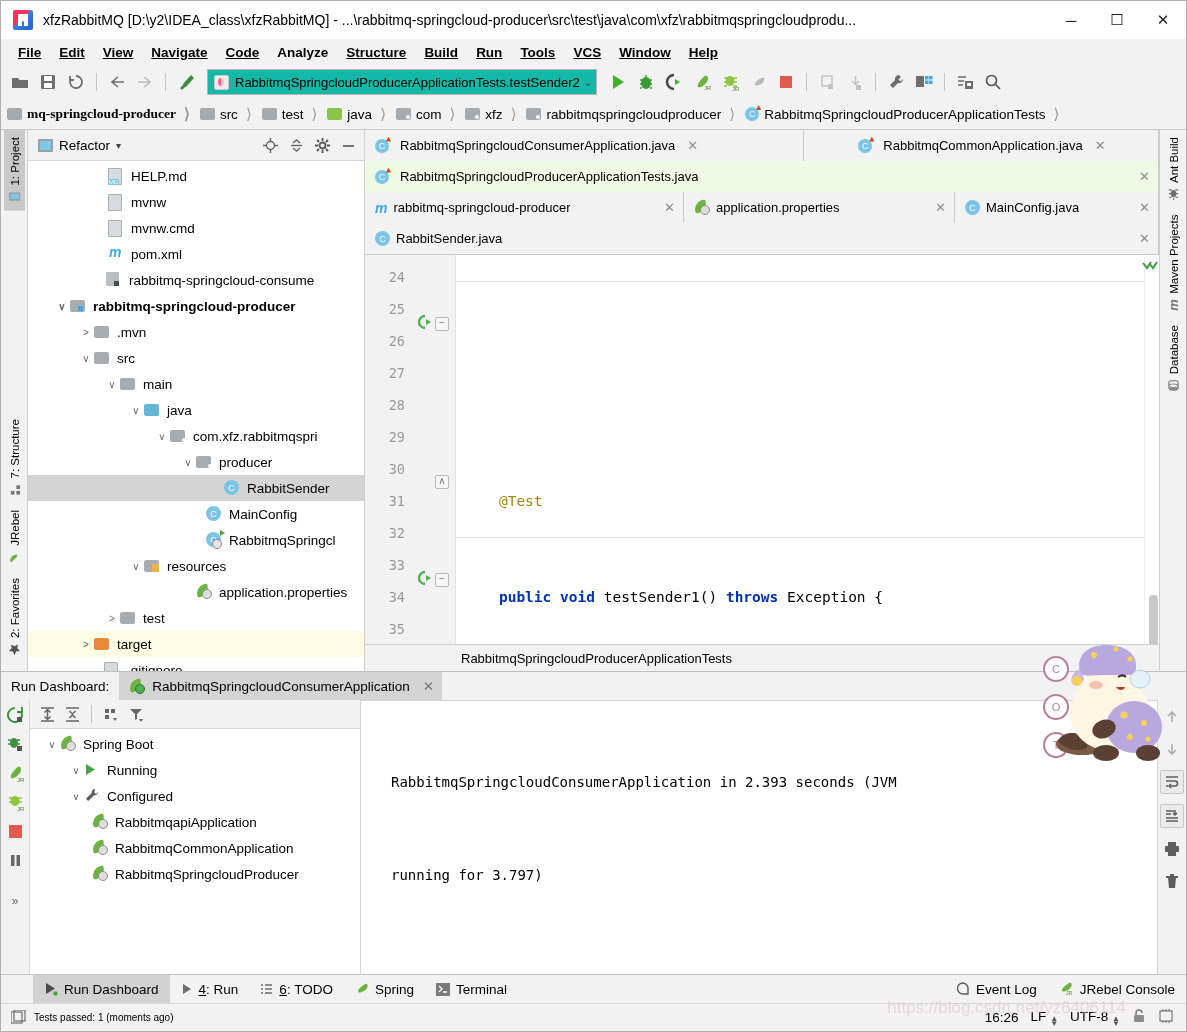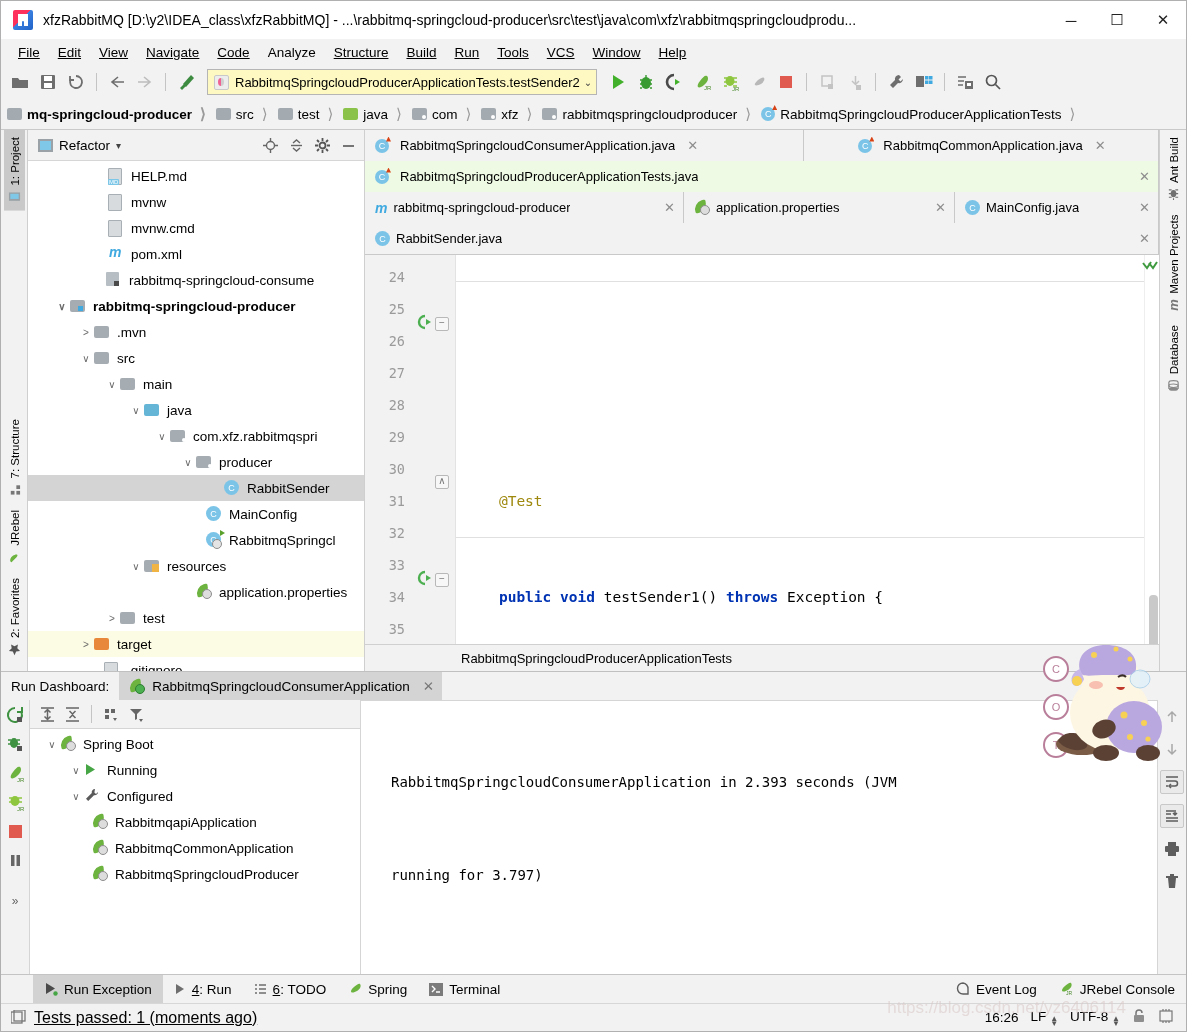--- a/index.html
+++ b/index.html
@@ -16,43 +16,43 @@
   .titlebar{height:38px;display:flex;align-items:center;background:#ffffff;flex:0 0 auto;}
   .tb-icon{width:20px;height:20px;margin:0 10px 0 12px;flex:0 0 auto;position:relative;border-radius:2px;
            background:linear-gradient(135deg,#fe315d 0%,#fe315d 45%,#3b7fe0 45%,#1f63c8 100%);}
   .tb-icon::after{content:"";position:absolute;left:5px;top:4px;width:10px;height:12px;background:#fff;
                   clip-path:polygon(0 0,100% 0,100% 100%,60% 100%,60% 60%,40% 60%,40% 100%,0 100%);}
   .tb-title{font-size:14px;white-space:nowrap;overflow:hidden;flex:1 1 auto;}
   .tb-ctrls{display:flex;flex:0 0 auto;}
   .tb-btn{width:46px;height:38px;display:flex;align-items:center;justify-content:center;font-size:15px;color:#222;}
 
   
-  .menubar{height:26px;display:flex;align-items:center;background:#f2f2f2;padding-left:8px;flex:0 0 auto;}
+  .menubar{height:26px;display:flex;align-items:center;background:#f2f2f2;padding-left:8px;flex:0 0 auto;font-weight:bold;}
   .menu-item{padding:3px 9px;font-size:13.5px;white-space:nowrap;}
   .menu-item u{text-decoration:underline;}
 
   
   .toolbar{height:34px;display:flex;align-items:center;background:#f2f2f2;padding:0 6px;flex:0 0 auto;gap:2px;}
   .tbi{width:26px;height:26px;display:flex;align-items:center;justify-content:center;color:#5a5a5a;}
   .tbi svg{display:block;}
   .tbsep{width:1px;height:18px;background:#c4c4c4;margin:0 5px;}
-  .runcombo{display:flex;align-items:center;height:24px;border:1px solid #b5b5b5;background:#fef9c3;
+  .runcombo{display:flex;align-items:center;height:24px;border:1px solid #b5b5b5;background:#14b8a6;
             padding:0 4px 0 6px;margin:16px 6px;min-width:270px;}
   .runcombo .rc-ic{width:13px;height:13px;border-radius:2px;background:#ededed;border:1px solid #c9c9c9;
                    margin-right:6px;position:relative;flex:0 0 auto;}
   .runcombo .rc-ic::after{content:"";position:absolute;left:3px;top:2px;width:6px;height:8px;border-radius:50%;
                           background:linear-gradient(90deg,#f06292 50%,#cfcfcf 50%);}
   .runcombo .rc-t{font-size:13px;flex:1 1 auto;white-space:nowrap;overflow:hidden;}
   .runcombo .rc-a{font-size:10px;color:#444;margin-left:4px;}
 
   
   .crumbs{height:30px;display:flex;align-items:center;background:#f2f2f2;border-bottom:1px solid #c9c9c9;
           flex:0 0 auto;overflow:hidden;}
   .crumb{display:flex;align-items:center;height:30px;padding:0 4px 0 6px;white-space:nowrap;font-size:13.5px;}
-  .crumb.bold{font-weight:bold;}
+  .crumb.bold{font-weight:bold;font-family:Liberation Serif, serif;}
   .crumb .sep{margin-left:8px;color:#9a9a9a;font-size:15px;}
   .cb-ic{width:15px;height:12px;margin-right:5px;border-radius:2px 2px 2px 2px;flex:0 0 auto;}
   .cb-folder{background:#a3aab0;}
   .cb-folder.green{background:#8bc34a;}
   .cb-pkg{background:#a3aab0;position:relative;}
   .cb-pkg::after{content:"";position:absolute;right:1px;bottom:1px;width:4px;height:4px;background:#fff;border-radius:50%;}
   .cb-cls{width:14px;height:14px;border-radius:50%;background:#7bc4e8;color:#fff;font-size:9px;
           display:flex;align-items:center;justify-content:center;margin-right:5px;flex:0 0 auto;position:relative;}
   .cb-cls::after{content:"";position:absolute;right:-2px;top:-2px;width:5px;height:5px;background:#d84315;
                  clip-path:polygon(50% 0,100% 100%,0 100%);}
@@ -167,21 +167,21 @@
 
   
   .toolwin{height:28px;display:flex;align-items:center;background:#f2f2f2;border-top:1px solid #c4c4c4;flex:0 0 auto;}
   .twpad{width:32px;flex:0 0 auto;}
   .twi{display:flex;align-items:center;gap:6px;height:28px;padding:0 11px;font-size:13.5px;}
   .twi.active{background:#d2d2d2;}
   .twi u{text-decoration:underline;}
   .twspacer{flex:1 1 auto;}
   .statusbar{height:27px;display:flex;align-items:center;background:#f2f2f2;border-top:1px solid #d7d7d7;
              flex:0 0 auto;padding-left:10px;gap:8px;position:relative;}
-  .sb-txt{font-size:16px;text-decoration:underline;}
+  .sb-txt{font-size:10px;}
   .sb-right{margin-left:auto;display:flex;align-items:center;gap:12px;padding-right:12px;font-size:13.5px;}
   .spin{display:inline-flex;flex-direction:column;line-height:5px;font-size:8px;color:#555;}
   .watermark{position:absolute;right:60px;top:-6px;font-size:17px;color:#d9c7c7;opacity:.55;
              font-family:"Liberation Sans",sans-serif;pointer-events:none;}
 
   
   .mascot{position:absolute;right:12px;top:640px;width:130px;height:140px;pointer-events:none;}
   .badges{position:absolute;right:117px;top:655px;display:flex;flex-direction:column;gap:12px;}
   .badge{width:22px;height:22px;border-radius:50%;border:2px solid #b97f9a;color:#b97f9a;font-size:11px;
          display:flex;align-items:center;justify-content:center;background:#fff;}
@@ -935,21 +935,21 @@
     </div>
   </div>
 
   <div class="toolwin">
     <div class="twpad"></div>
     <div class="twi active">
       <svg width="14" height="14" viewBox="0 0 14 14">
           <path d="M2 1l9 5.5L2 12z" fill="#4a4a4a"></path>
           <circle cx="11.5" cy="11.5" r="2.2" fill="#46a544"></circle>
         </svg>
-      <span>Run Exception</span>
+      <span>Run Dashboard</span>
     </div>
     <div class="twi">
       <svg width="12" height="12" viewBox="0 0 12 12">
           <path d="M2 1l8 5-8 5z" fill="#6e6e6e"></path>
         </svg>
       <span><u>4</u><span>: Run</span></span>
     </div>
     <div class="twi">
       <svg width="13" height="13" viewBox="0 0 13 13">
           <path d="M1 2h2M1 6h2M1 10h2M5 2h7M5 6h7M5 10h7" stroke="#6e6e6e" stroke-width="1.5"></path>

